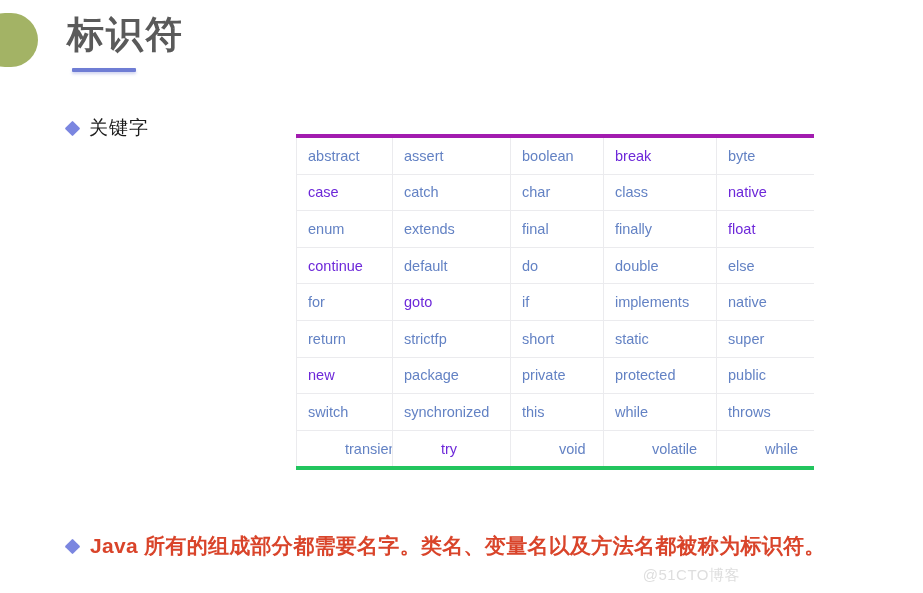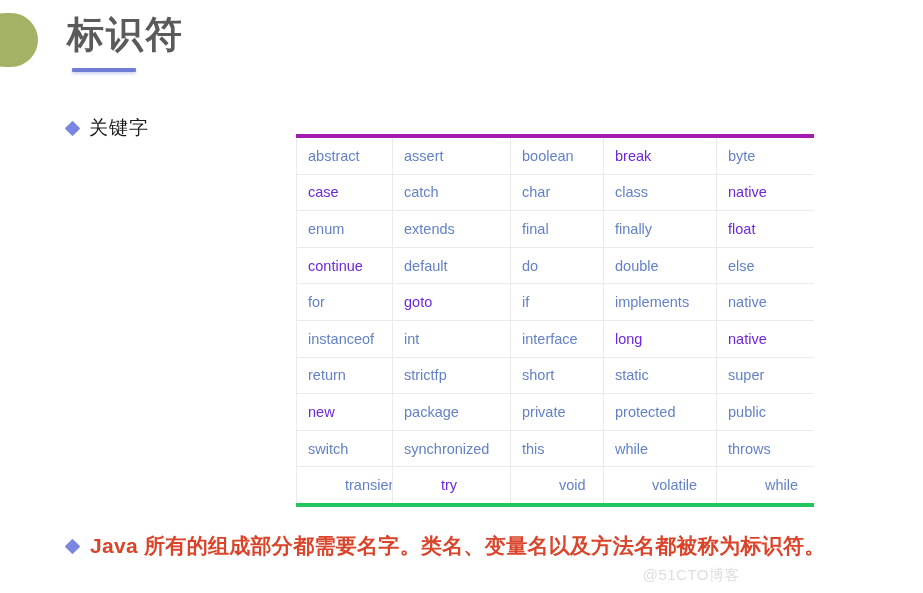--- a/index.html
+++ b/index.html
@@ -202,27 +202,20 @@
         <td><span class="kw-link">else</span></td>
       </tr>
       <tr>
         <td><span class="kw-link">for</span></td>
         <td><span class="kw-plain">goto</span></td>
         <td><span class="kw-link">if</span></td>
         <td><span class="kw-link">implements</span></td>
         <td><span class="kw-link">native</span></td>
       </tr>
       <tr>
-        <td><span class="kw-link">instanceof</span></td>
-        <td><span class="kw-link">int</span></td>
-        <td><span class="kw-link">interface</span></td>
-        <td><span class="kw-plain">long</span></td>
-        <td><span class="kw-plain">native</span></td>
-      </tr>
-      <tr>
         <td><span class="kw-link">return</span></td>
         <td><span class="kw-link">strictfp</span></td>
         <td><span class="kw-link">short</span></td>
         <td><span class="kw-link">static</span></td>
         <td><span class="kw-link">super</span></td>
       </tr>
       <tr>
         <td><span class="kw-plain">new</span></td>
         <td><span class="kw-link">package</span></td>
         <td><span class="kw-link">private</span></td>

